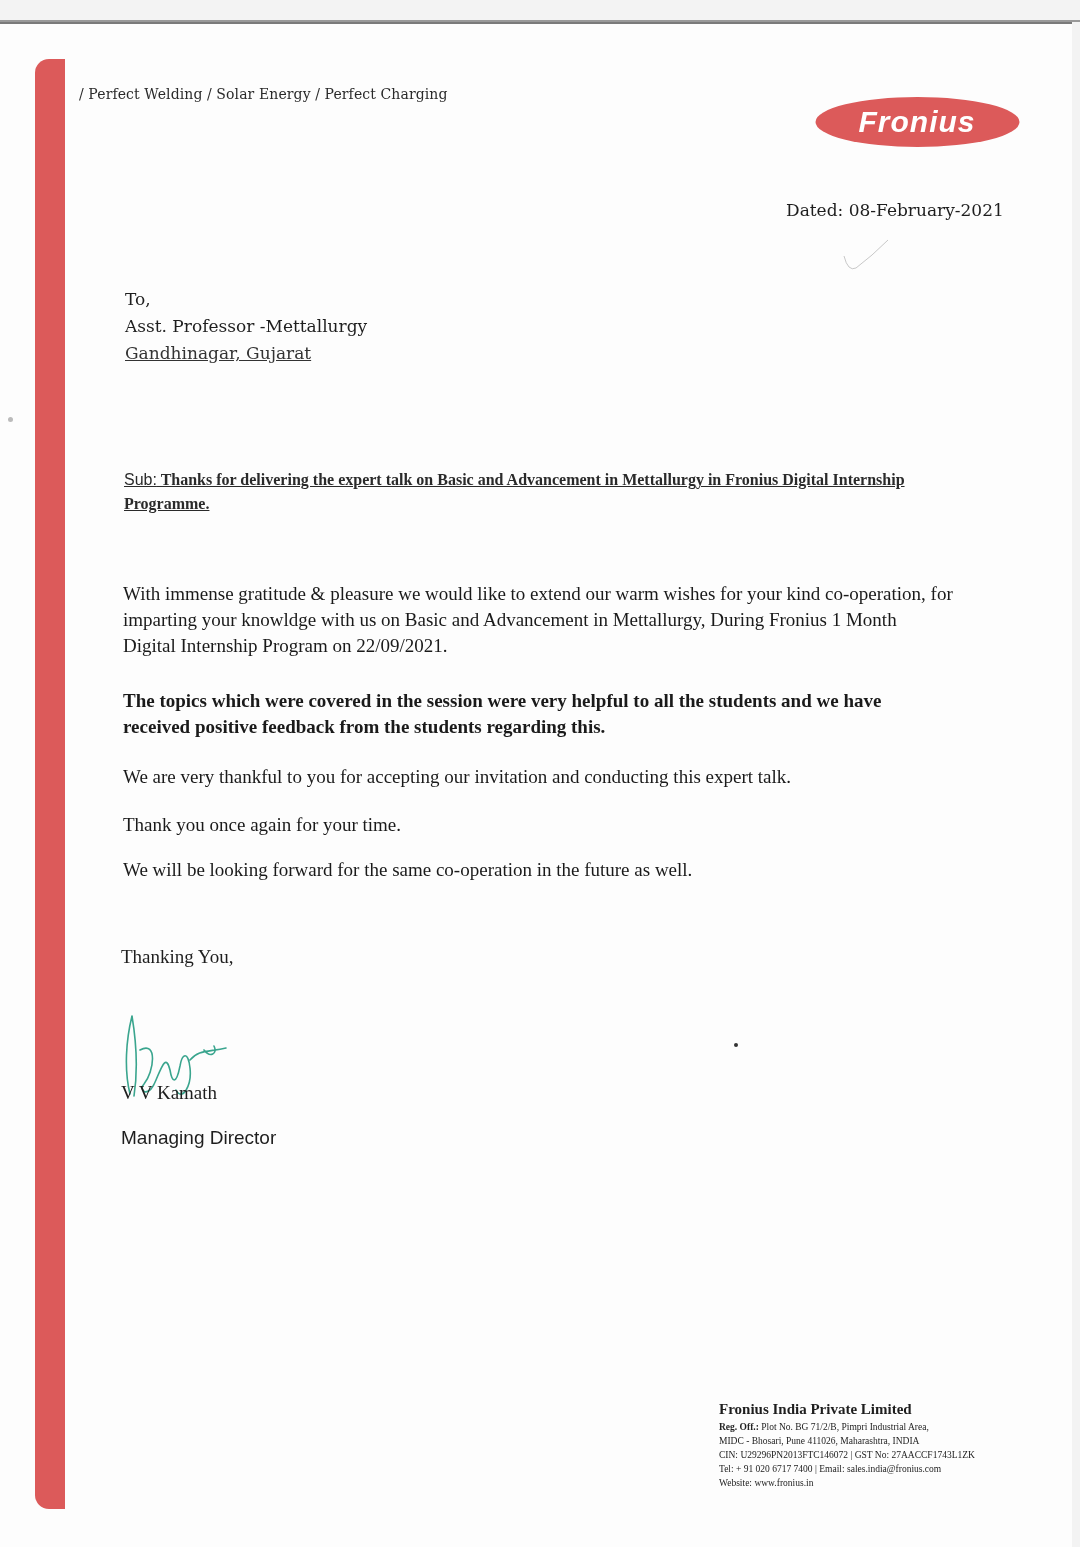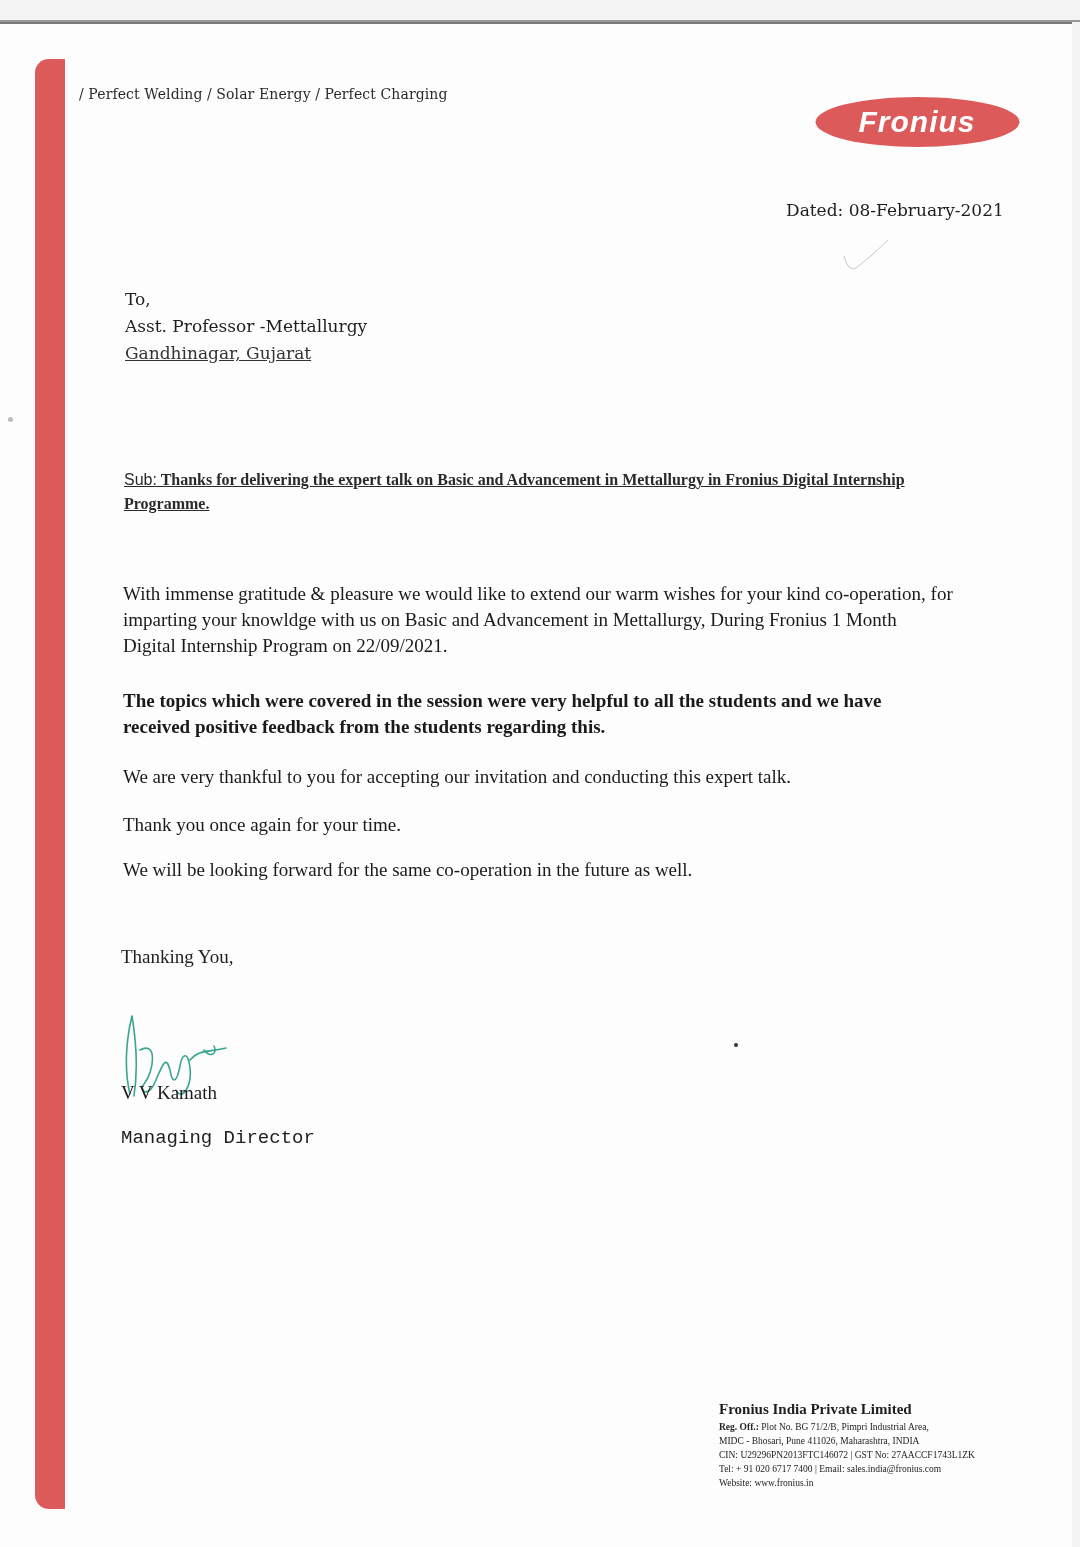--- a/index.html
+++ b/index.html
@@ -43,21 +43,21 @@
     font-family: "Liberation Serif", serif; font-size: 19px; line-height: 26px; color: #1a1a1a;
   }
   .p1 { top: 581px; }
   .p2 { top: 688px; font-weight: bold; }
   .p3 { top: 764px; }
   .p4 { top: 812px; }
   .p5 { top: 857px; }
   .closing { position:absolute; left:121px; top: 946px; font-family: "Liberation Serif", serif; font-size: 19px; }
   .signature { position:absolute; left: 118px; top: 1010px; }
   .signame { position:absolute; left:121px; top: 1082px; font-family:"Liberation Serif", serif; font-size: 19px; text-align: center; }
-  .sigtitle { position:absolute; left:121px; top: 1127px; font-family:Liberation Mono, monospace; font-size: 19px; }
+  .sigtitle { position:absolute; left:121px; top: 1127px; font-family:Liberation Sans, sans-serif; font-size: 19px; }
   .footer { position:absolute; left: 719px; top: 1401px; font-family: "Liberation Serif", serif; }
   .footer .company { font-size: 15px; font-weight: bold; margin-bottom: 2px; }
   .footer .line { font-size: 9.5px; line-height: 14px; color: #222; }
   .footer .b { font-weight: bold; }
   .dot { position:absolute; width:5px; height:5px; border-radius:50%; background:#bbb; }
 </style>
 </head>
 <body>
 
 <div class="topline"></div>

